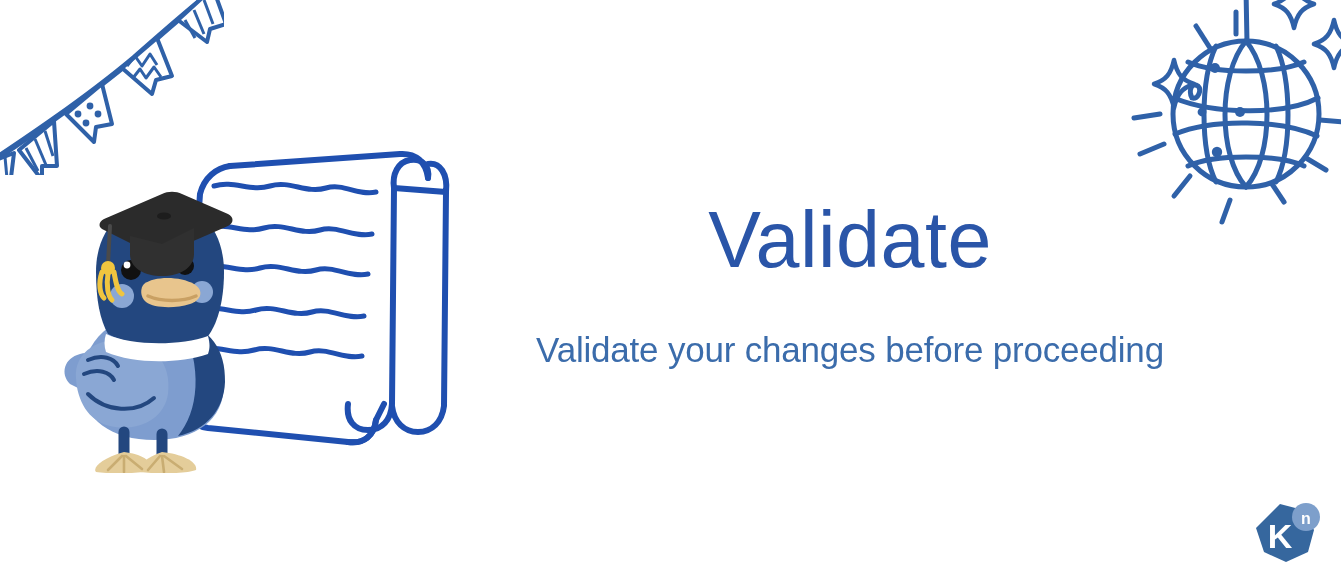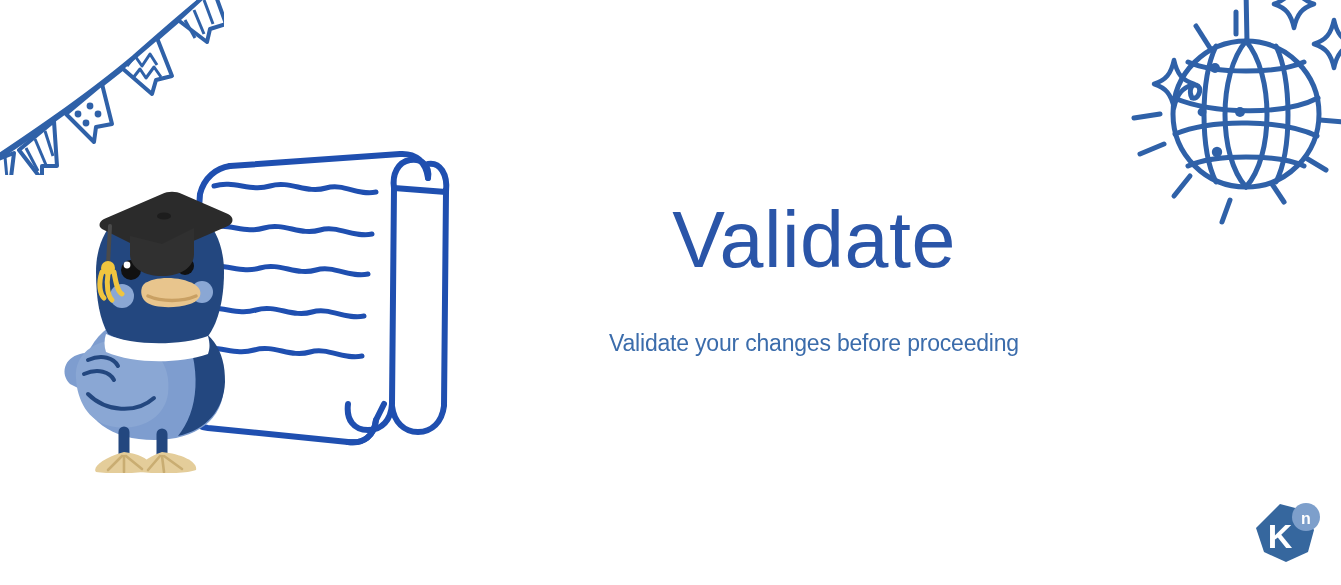--- a/index.html
+++ b/index.html
@@ -44,38 +44,38 @@
   #bird-mascot {
     left: 58px;
     top: 188px;
     width: 190px;
     height: 285px;
   }
 
   
   #text-block {
     position: absolute;
-    left: 454px;
+    left: 490px;
     top: 200px;
     width: 720px;
     text-align: center;
   }
   #page-title {
     font-family: "Liberation Sans", sans-serif;
     font-size: 79px;
     font-weight: 300;
     line-height: 1.0;
     letter-spacing: 0.5px;
     color: #2a55a8;
     margin: 0;
     white-space: nowrap;
   }
   #page-subtitle {
     font-family: "Liberation Sans", sans-serif;
-    font-size: 23px;
+    font-size: 35px;
     font-weight: 400;
     line-height: 1.0;
     letter-spacing: -0.2px;
     color: #3b6cab;
     margin: 0;
     padding-top: 53px;
     white-space: nowrap;
   }
 
   

